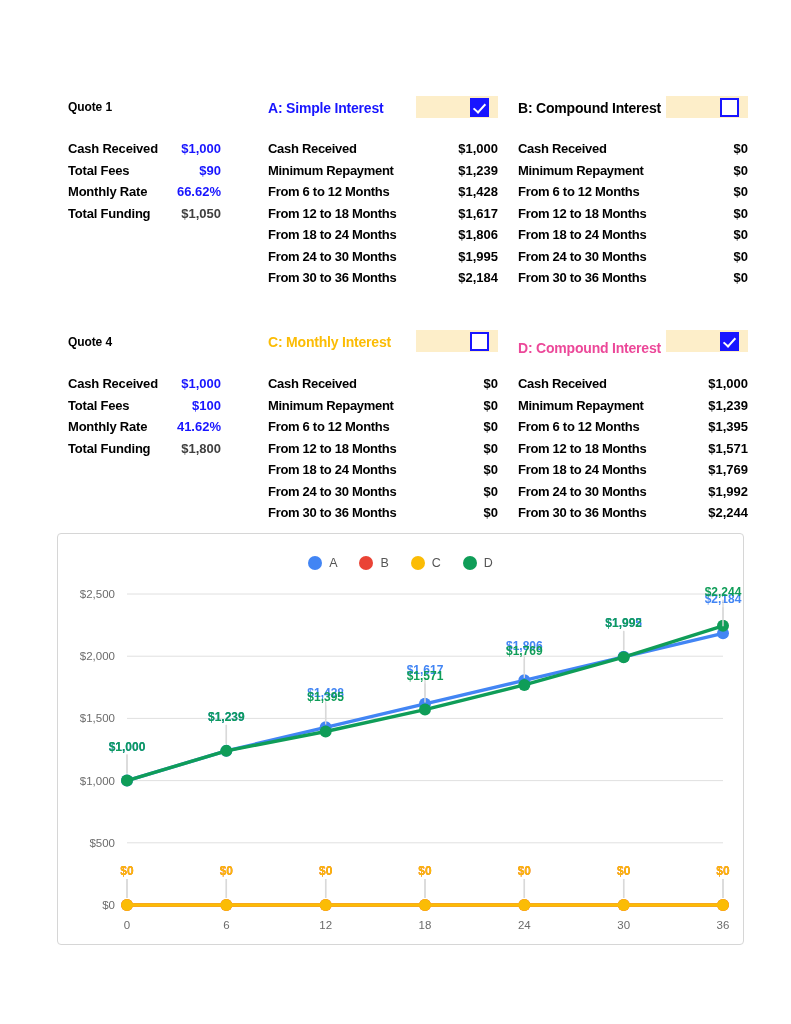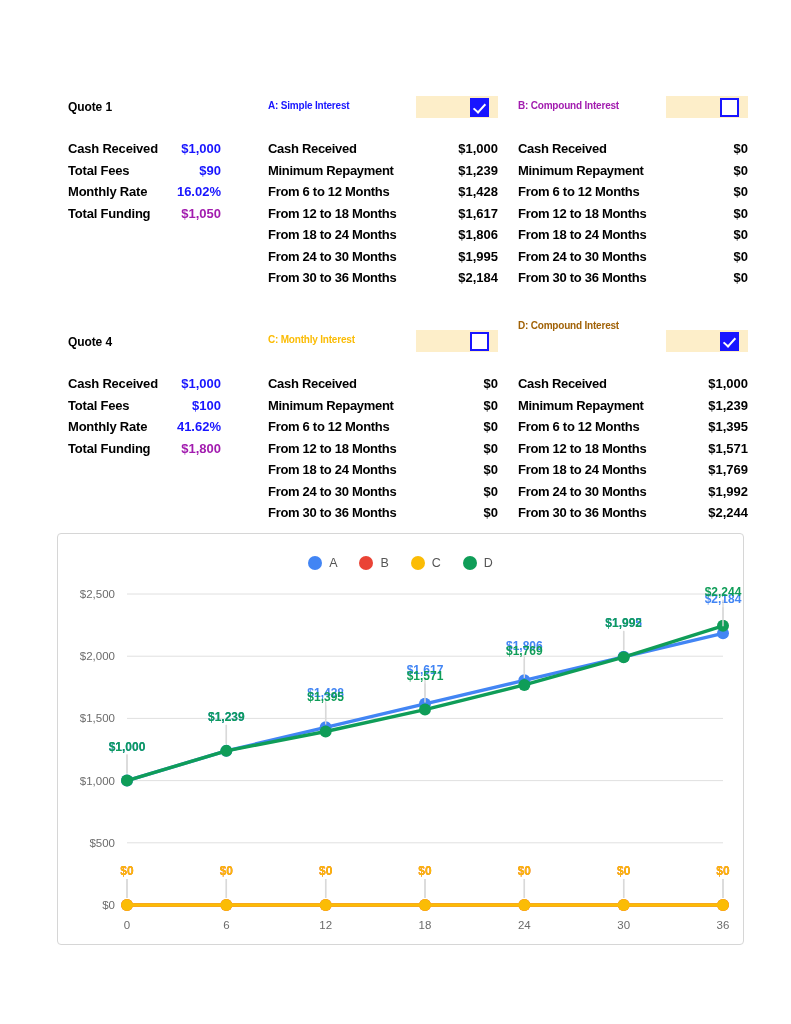--- a/index.html
+++ b/index.html
@@ -39,26 +39,26 @@
     font-weight: bold;
     font-size: 13px;
     padding-right: 7px;
   }
   .hl-band {
     position: absolute;
     background: #fdeec9;
     z-index: -1;
   }
   .blue-val { color: #1815ff; }
-  .black-val { color: #a21caf; }
+  .black-val { color: #404040; }
 
   
   .opt-head {
     position: absolute;
-    font-size: 10px;
+    font-size: 14px;
     font-weight: bold;
     letter-spacing: -0.2px;
     white-space: nowrap;
   }
   .opt-chk-band {
     position: absolute;
     background: #fdeec9;
     width: 82px;
     height: 22px;
   }
@@ -135,21 +135,21 @@
     <div class="quote-row">
       <span class="quote-label">Cash Received</span>
       <span class="quote-val blue-val">$1,000</span>
     </div>
     <div class="quote-row">
       <span class="quote-label">Total Fees</span>
       <span class="quote-val blue-val">$90</span>
     </div>
     <div class="quote-row">
       <span class="quote-label">Monthly Rate</span>
-      <span class="quote-val blue-val">16.02%</span>
+      <span class="quote-val blue-val">66.62%</span>
     </div>
     <div class="quote-row">
       <span class="quote-label">Total Funding</span>
       <span class="quote-val black-val">$1,050</span>
     </div>
   </div>
 
   <div class="opt-head" style="left:268px; top:100px; color:#1815ff;">A: Simple Interest</div>
   <div class="opt-chk-band" style="left:416px; top:96px;"></div>
   <div class="chkbox checked" style="left:470px; top:98px;"></div>
@@ -177,21 +177,21 @@
     <div class="opt-row">
       <span class="opt-label">From 24 to 30 Months</span>
       <span class="opt-val">$1,995</span>
     </div>
     <div class="opt-row">
       <span class="opt-label">From 30 to 36 Months</span>
       <span class="opt-val">$2,184</span>
     </div>
   </div>
 
-  <div class="opt-head" style="left:518px; top:100px; color:#a21caf;">B: Compound Interest</div>
+  <div class="opt-head" style="left:518px; top:100px; color:#000000;">B: Compound Interest</div>
   <div class="opt-chk-band" style="left:666px; top:96px;"></div>
   <div class="chkbox" style="left:720px; top:98px;"></div>
   <div class="opt-table" style="left:518px; top:141px;">
     <div class="opt-row">
       <span class="opt-label">Cash Received</span>
       <span class="opt-val">$0</span>
     </div>
     <div class="opt-row">
       <span class="opt-label">Minimum Repayment</span>
       <span class="opt-val">$0</span>
@@ -266,21 +266,21 @@
     <div class="opt-row">
       <span class="opt-label">From 24 to 30 Months</span>
       <span class="opt-val">$0</span>
     </div>
     <div class="opt-row">
       <span class="opt-label">From 30 to 36 Months</span>
       <span class="opt-val">$0</span>
     </div>
   </div>
 
-  <div class="opt-head" style="left:518px; top:320px; color:#a16207;">D: Compound Interest</div>
+  <div class="opt-head" style="left:518px; top:340px; color:#ec4899;">D: Compound Interest</div>
   <div class="opt-chk-band" style="left:666px; top:330px;"></div>
   <div class="chkbox checked" style="left:720px; top:332px;"></div>
   <div class="opt-table" style="left:518px; top:376px;">
     <div class="opt-row">
       <span class="opt-label">Cash Received</span>
       <span class="opt-val">$1,000</span>
     </div>
     <div class="opt-row">
       <span class="opt-label">Minimum Repayment</span>
       <span class="opt-val">$1,239</span>

